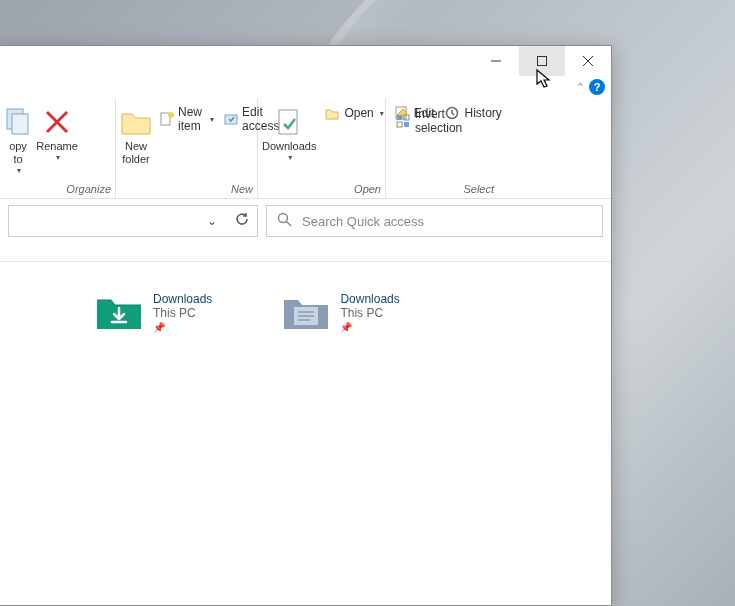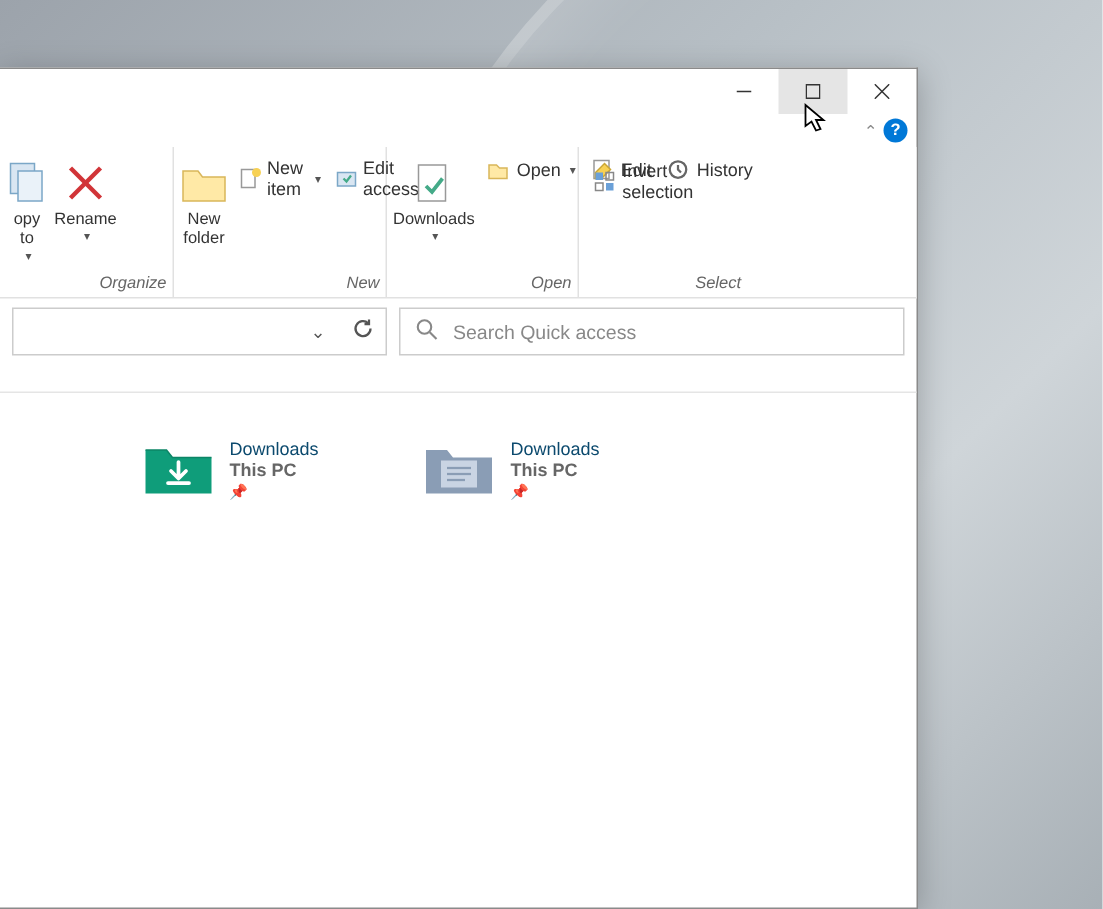--- a/index.html
+++ b/index.html
@@ -41,21 +41,21 @@
   .small-btn .sico { width: 16px; height: 16px; display: flex; align-items: center; justify-content: center; }
   .caret { font-size: 8px; color: #555; margin-left: 2px; }
   .addrbar { display: flex; gap: 8px; padding: 6px 8px; align-items: center; }
   .addr-box { flex: 0 0 250px; height: 32px; border: 1px solid #ccc; display: flex; align-items: center; justify-content: flex-end; padding: 0 8px; gap: 18px; }
   .addr-ico { color: #555; cursor: pointer; }
   .search-box { flex: 1; height: 32px; border: 1px solid #ccc; display: flex; align-items: center; padding: 0 10px; gap: 10px; color: #888; font-size: 13px; }
   .content { flex: 1; padding: 30px 20px; display: flex; gap: 70px; }
   .folder-item { display: flex; gap: 10px; align-items: flex-start; cursor: pointer; }
   .folder-icon { width: 48px; height: 40px; }
   .folder-meta .title { font-size: 12px; color: #0c4a6e; font-weight: 400; }
-  .folder-meta .sub { font-size: 12px; color: #666; font-weight: bold; }
+  .folder-meta .sub { font-size: 12px; color: #666; }
   .pin { font-size: 10px; color: #999; margin-top: 2px; }
   .cursor-overlay {
     position: absolute; left: 535px; top: 68px; pointer-events: none;
   }
 </style>
 </head>
 <body>
 
 <div class="desktop-arc"></div>
 

